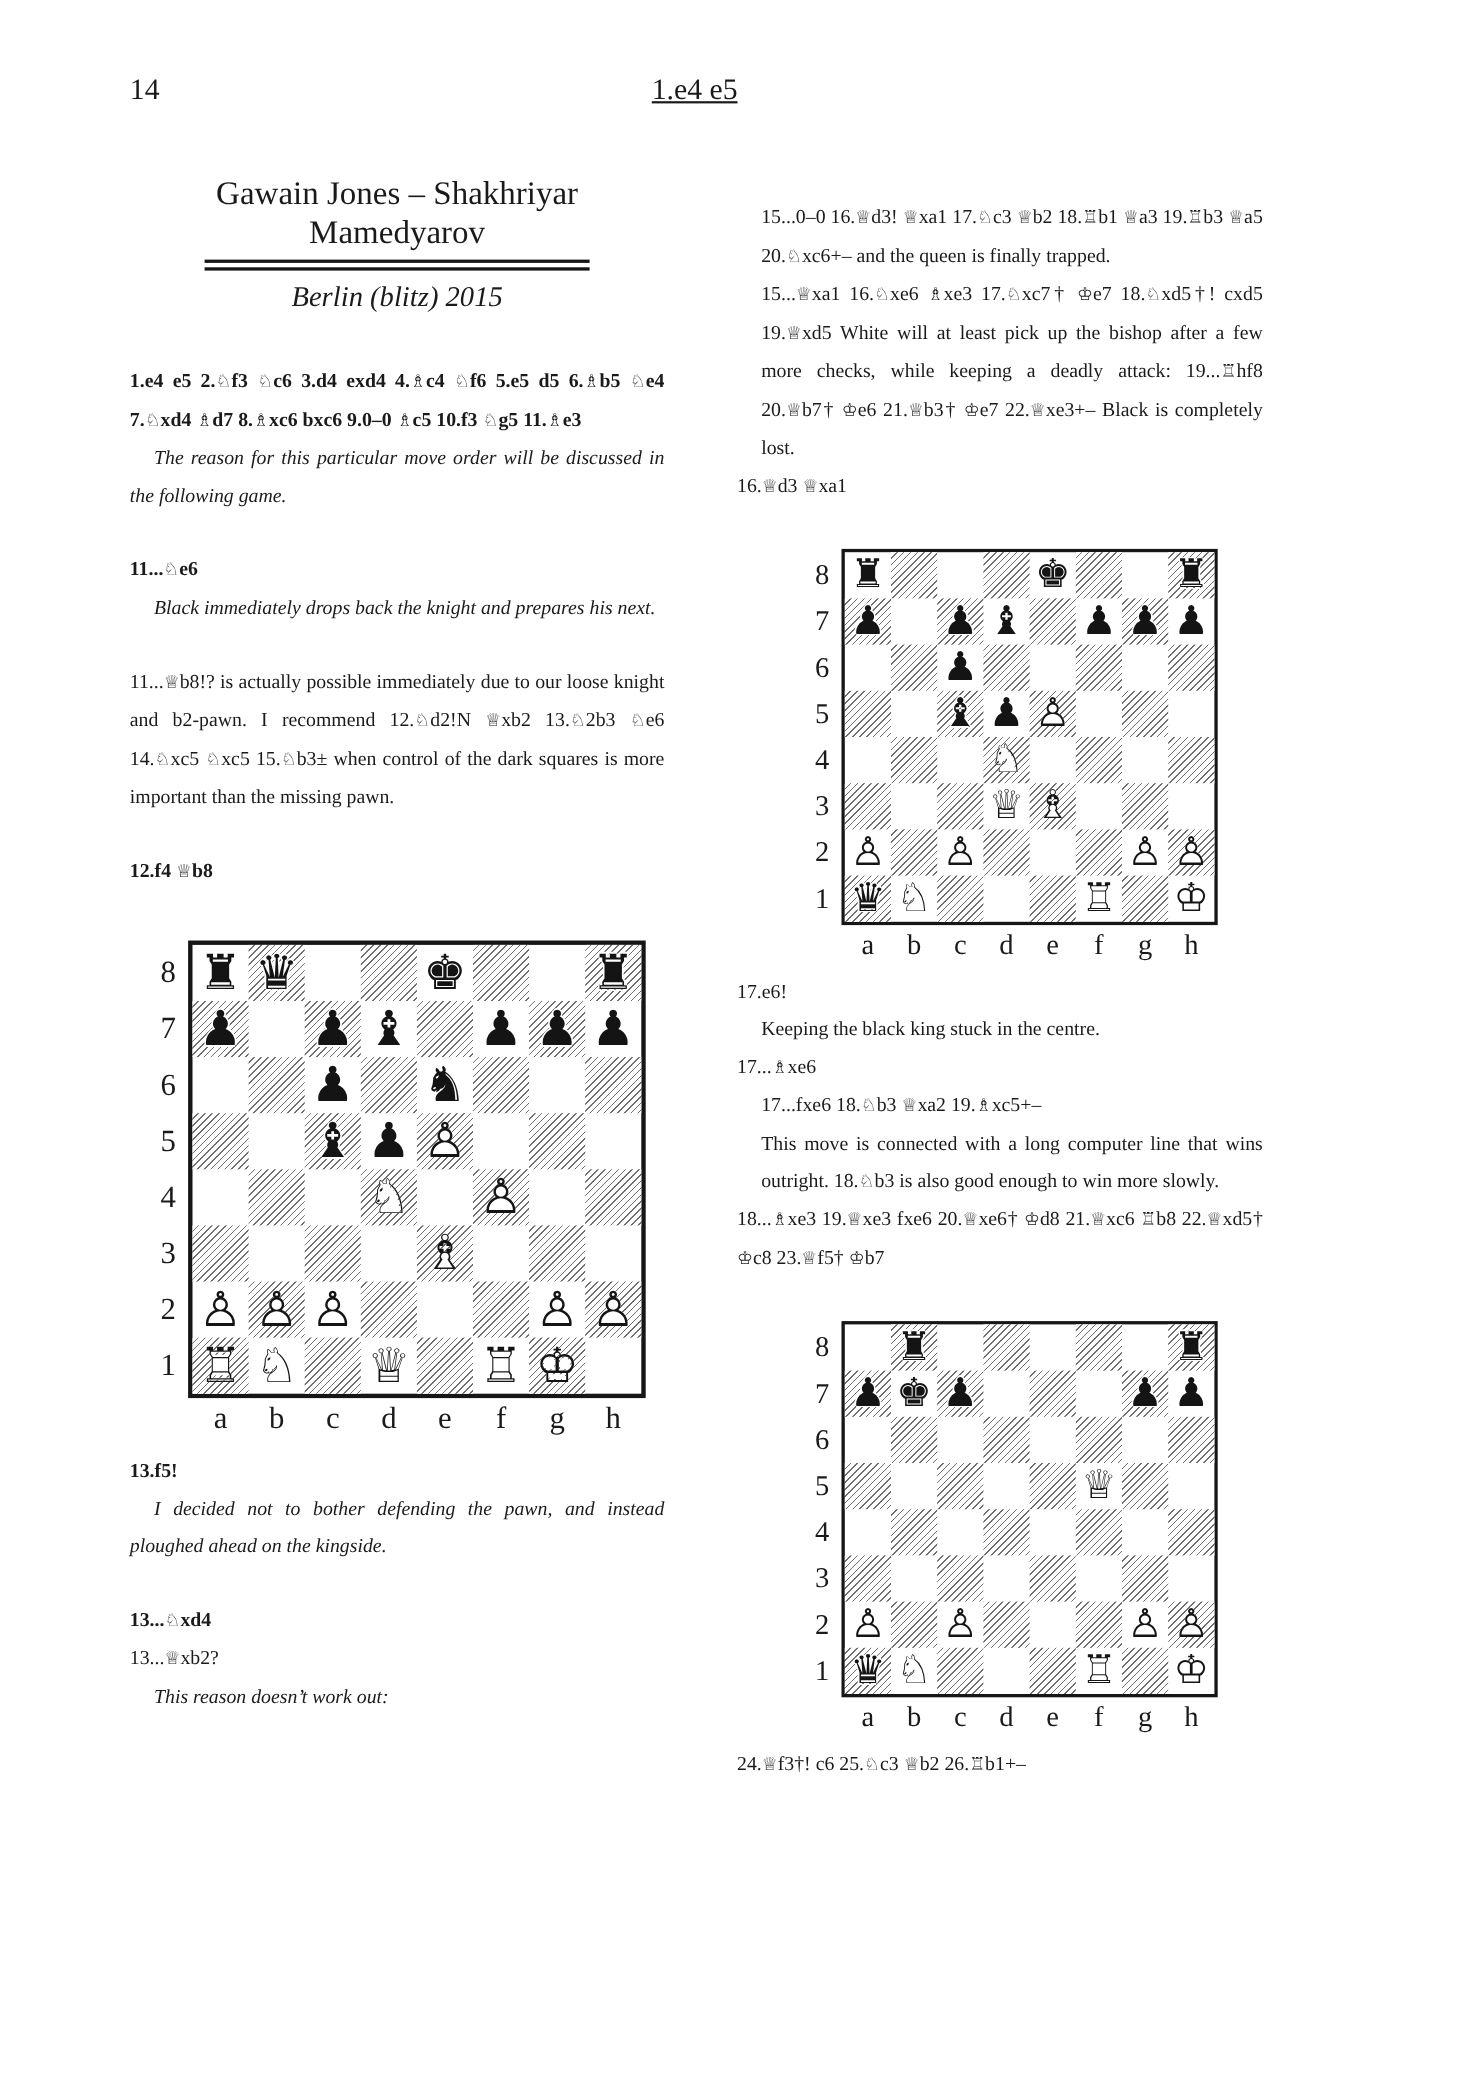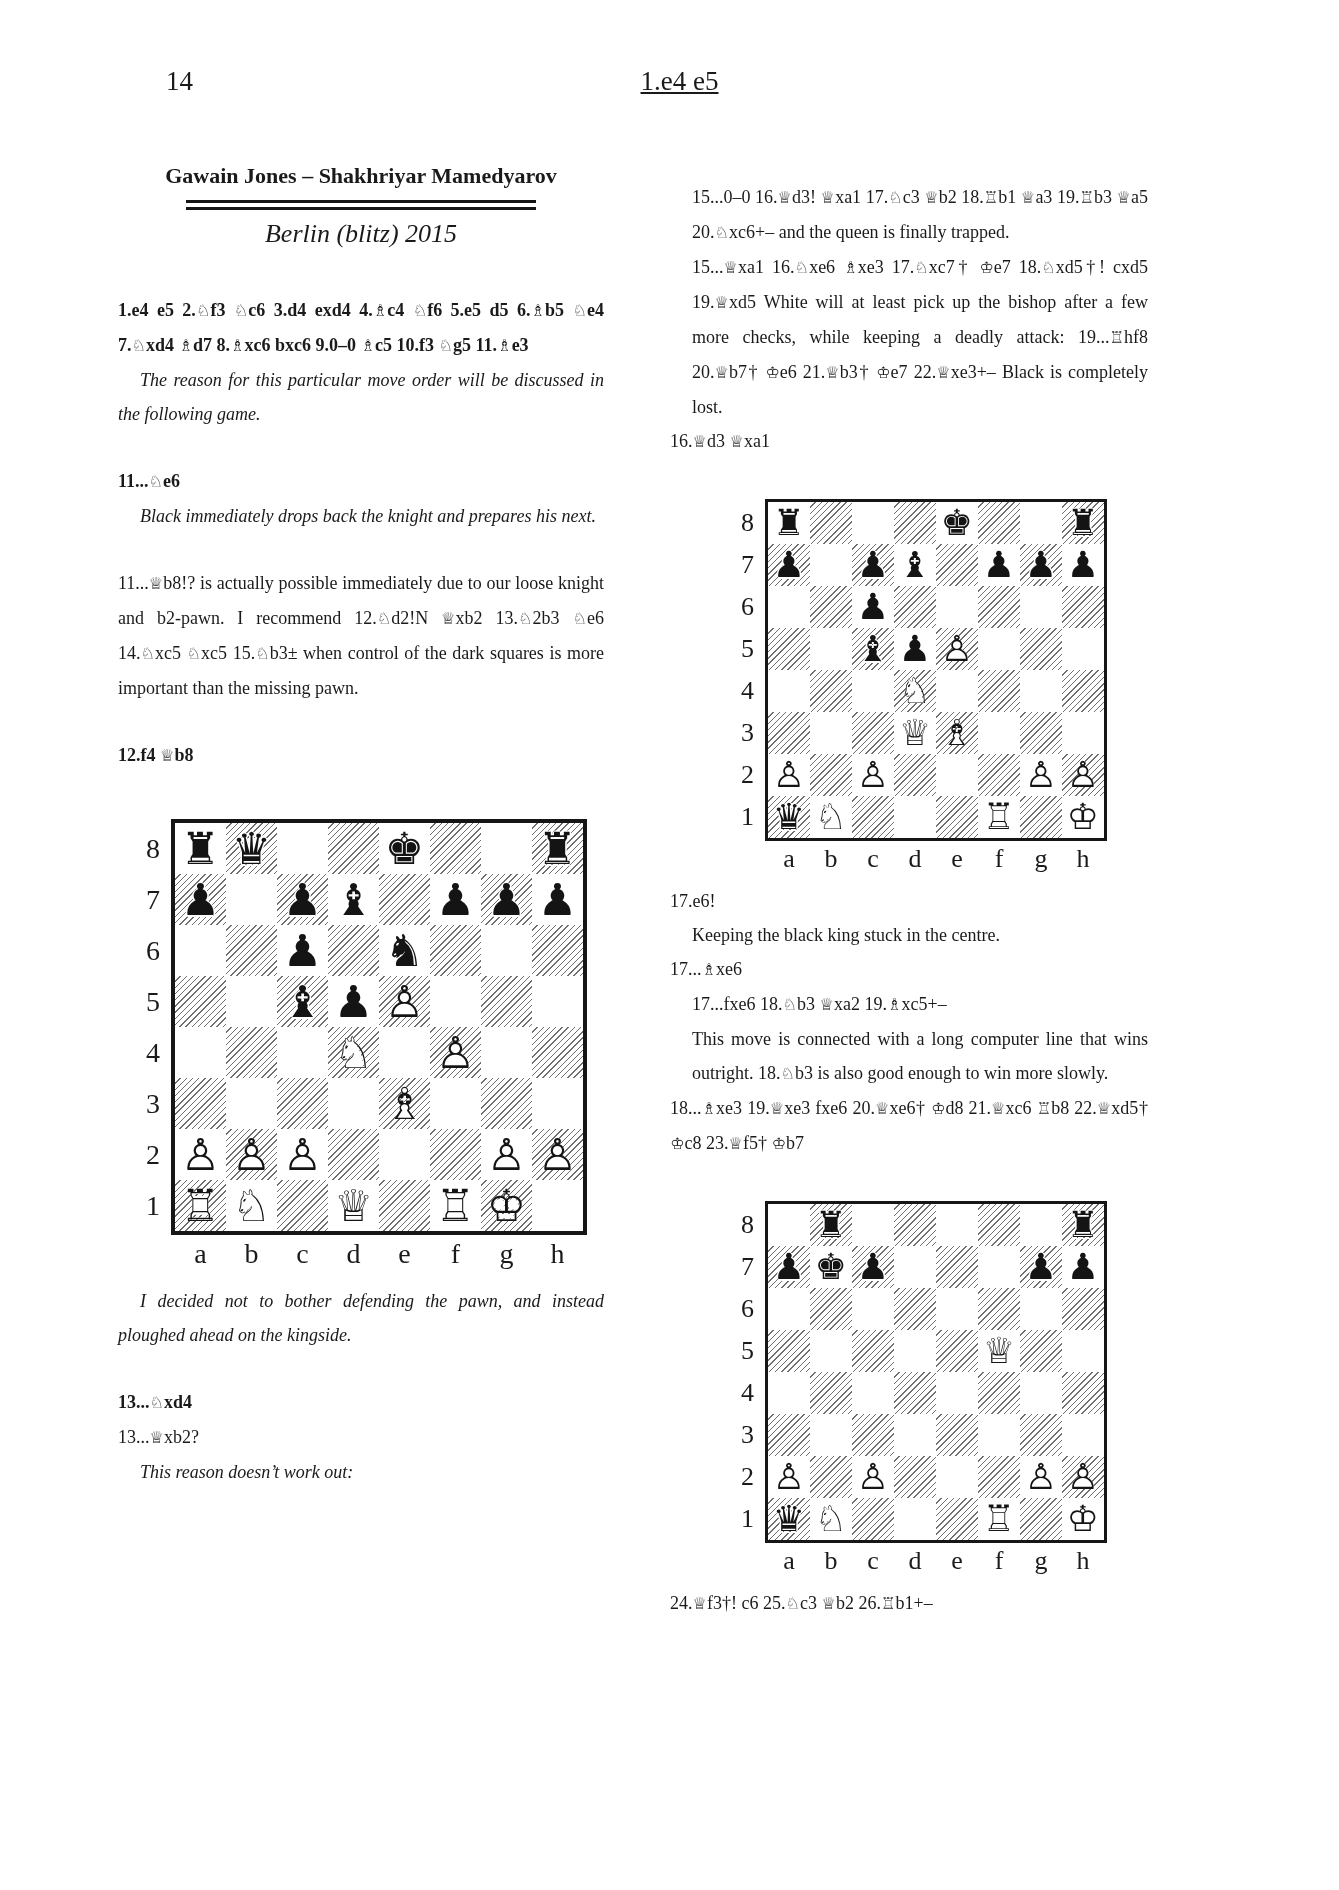--- a/index.html
+++ b/index.html
@@ -2,31 +2,31 @@
 <html><head>
 <meta charset="utf-8">
 <style>
   html,body { margin:0; padding:0; background:#e8e8e8; }
   .page {
     position:relative; width:1339px; height:1890px; margin:0 auto;
     background:#ffffff; color:#1a1a1a; overflow:hidden;
     font-family:"Liberation Serif","DejaVu Serif","DejaVu Sans",serif;
   }
   
-  .page-header { position:absolute; left:118px; top:66px; width:1027px; font-size:27px;margin-left:48px; }
+  .page-header { position:absolute; left:118px; top:66px; width:1027px; font-size:27px; }
   .page-number { position:absolute; left:0; top:0; }
   .running-header { display:block; text-align:center;text-decoration:underline; }
 
   
   .col { position:absolute; }
   #left-col  { left:118px; top:158px; width:486px; }
   #right-col { left:670px; top:180px; width:478px; }
 
   
-  .game-title { font-size:22px; font-weight:700; text-align:center; margin:0; line-height:36px; }
+  .game-title { font-size:30px; font-weight:400; text-align:center; margin:0; line-height:36px; }
   .title-rule { width:350px; height:4px; margin:6px auto 9px auto;
     border-top:3px solid #151515; border-bottom:3px solid #151515; }
   .game-venue { font-size:26px; text-align:center; margin:0 0 44px 0;font-style:italic; }
 
   
   .para { margin:0; font-size:18px; line-height:34px; text-align:justify; }
   .p-main { font-weight:700; }
   .p-comment { text-indent:22px;font-style:italic; }
   .p-block { margin-left:22px; }
   .gap { margin-top:33px; }
@@ -211,20 +211,21 @@
             <span>b</span>
             <span>c</span>
             <span>d</span>
             <span>e</span>
             <span>f</span>
             <span>g</span>
             <span>h</span>
           </div>
         </div>
       </div>
+      <p class="para p-main">13.f5!</p>
       <p class="para p-comment">I decided not to bother defending the pawn, and instead ploughed ahead on the kingside.</p>
       <p class="para p-main gap">13...<span class="fig">♘</span>xd4</p>
       <p class="para p-line">13...<span class="fig">♕</span>xb2?</p>
       <p class="para p-comment">This reason doesn’t work out:</p>
     </div>
 
   <div id="right-col" class="col">
       <p class="para p-block">15...0–0 16.<span class="fig">♕</span>d3! <span class="fig">♕</span>xa1 17.<span class="fig">♘</span>c3 <span class="fig">♕</span>b2 18.<span class="fig">♖</span>b1 <span class="fig">♕</span>a3 19.<span class="fig">♖</span>b3 <span class="fig">♕</span>a5 20.<span class="fig">♘</span>xc6+– and the queen is finally trapped.</p>
       <p class="para p-block">15...<span class="fig">♕</span>xa1 16.<span class="fig">♘</span>xe6 <span class="fig">♗</span>xe3 17.<span class="fig">♘</span>xc7† <span class="fig">♔</span>e7 18.<span class="fig">♘</span>xd5†! cxd5 19.<span class="fig">♕</span>xd5 White will at least pick up the bishop after a few more checks, while keeping a deadly attack: 19...<span class="fig">♖</span>hf8 20.<span class="fig">♕</span>b7† <span class="fig">♔</span>e6 21.<span class="fig">♕</span>b3† <span class="fig">♔</span>e7 22.<span class="fig">♕</span>xe3+– Black is completely lost.</p>
       <p class="para p-line">16.<span class="fig">♕</span>d3 <span class="fig">♕</span>xa1</p>

